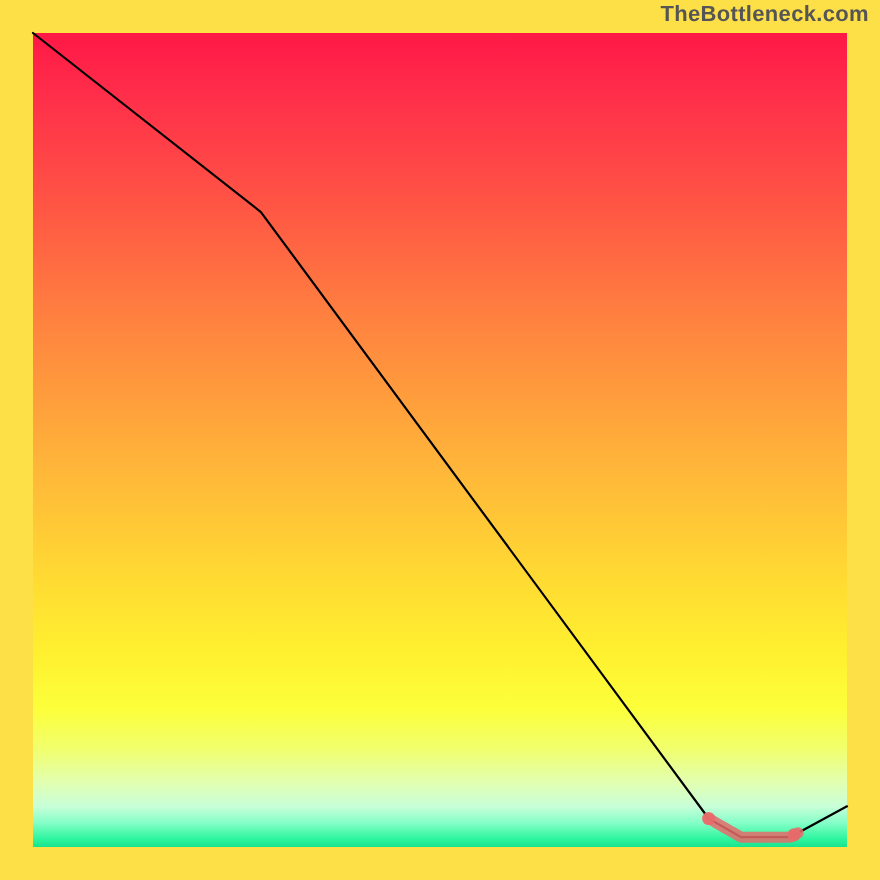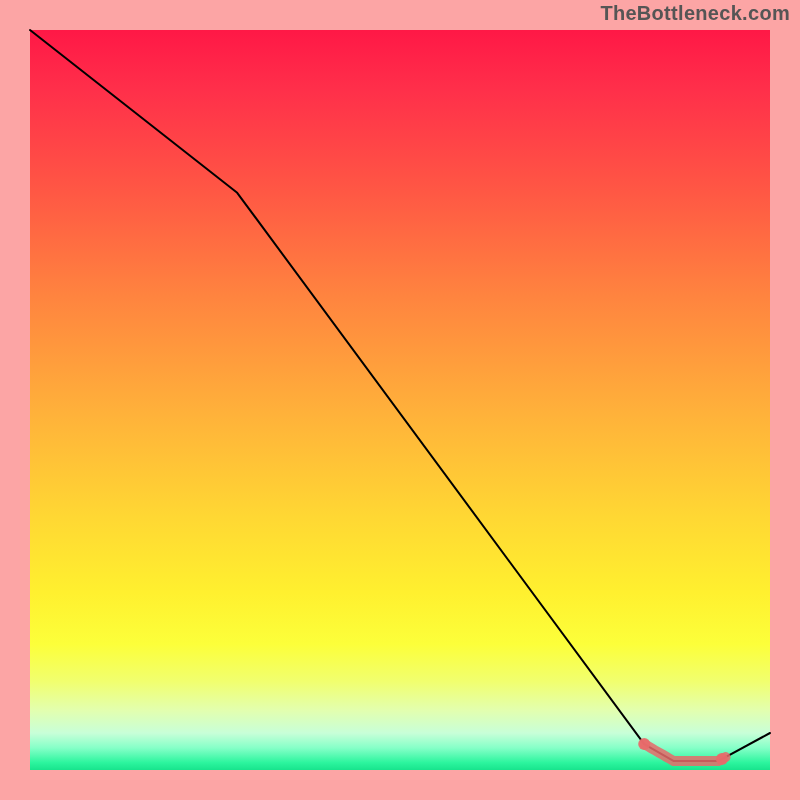--- a/index.html
+++ b/index.html
@@ -8,21 +8,21 @@
     width: 800px;
     height: 800px;
     background: #000;
     overflow: hidden;
     font-family: Arial, Helvetica, sans-serif;
   }
   .frame {
     position: relative;
     width: 800px;
     height: 800px;
-    background: #fca5a5;
+    background: #fde047;
   }
   .watermark {
     position: absolute;
     top: 2px;
     right: 10px;
     color: #555;
     font-size: 20px;
     font-weight: 600;
     letter-spacing: 0.3px;
     z-index: 10;

